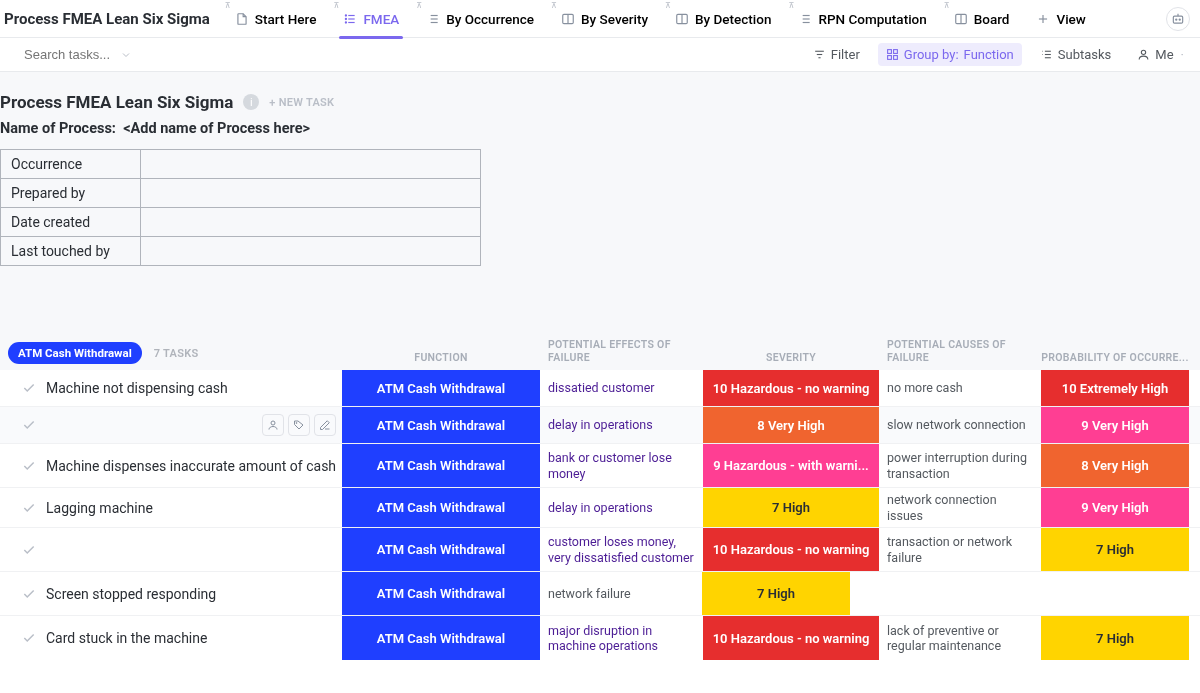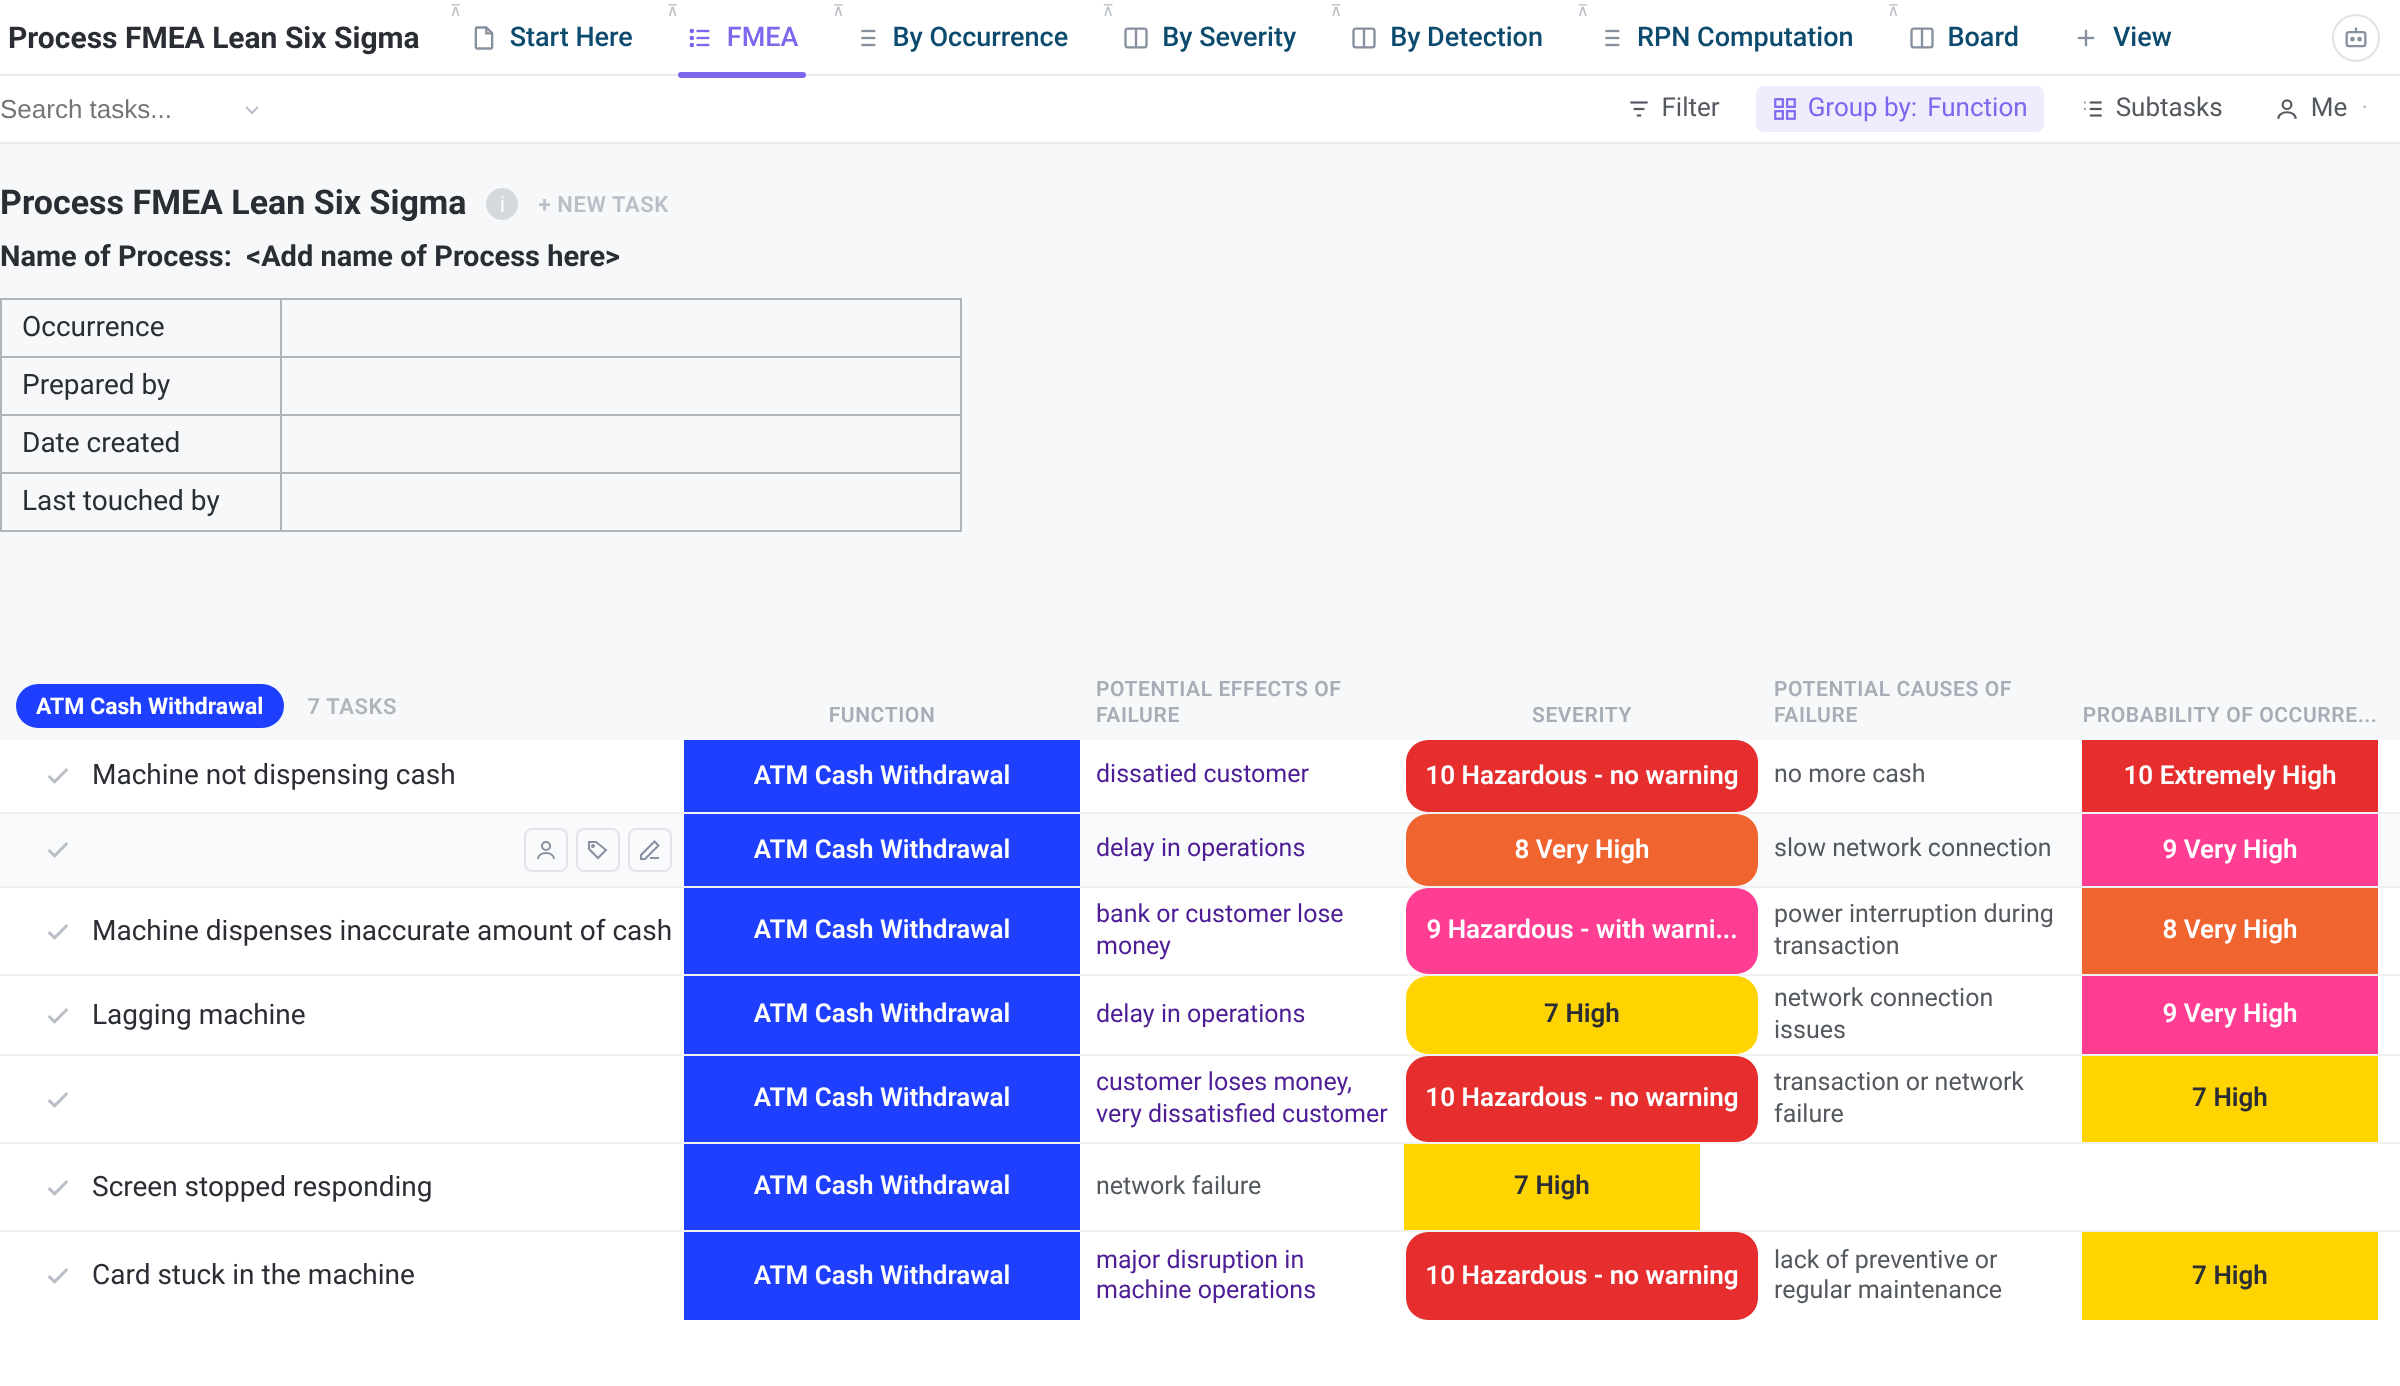--- a/index.html
+++ b/index.html
@@ -7,29 +7,29 @@
   
   
   .topbar { display: flex; align-items: center; height: 38px; border-bottom: 1px solid #e8eaed; padding: 0 4px; gap: 2px; }
   .title-main { font-weight: 700; font-size: 15px; padding: 0 10px 0 0; color: #2a2e34; }
   .tab { display: flex; align-items: center; gap: 6px; padding: 0 12px; height: 38px; cursor: pointer; border-left: 1px solid transparent; position: relative; }
   .tab.active { color: #7b68ee; }
   .tab.active::after { content: ""; position: absolute; left: 8px; right: 8px; bottom: -1px; height: 3px; background: #7b68ee; border-radius: 2px; }
   .tab .icon { width: 14px; height: 14px; display: inline-flex; align-items: center; justify-content: center; color: #87909e; }
   .tab.active .icon { color: #7b68ee; }
   .tab .pin { position: absolute; top: 1px; left: 2px; font-size: 8px; color: #b9bec7; }
-  .tab .label { font-size: 13.5px; font-weight: 500; color: #0c4a6e; }
+  .tab .label { font-size: 13.5px; font-weight: 500; color: #000000; }
   .tab.active .label { color: #7b68ee; }
   .topbar .spacer { flex: 1; }
   .right-circle { width: 24px; height: 24px; border: 1px solid #e1e3e8; border-radius: 50%; display: flex; align-items: center; justify-content: center; margin-right: 6px; cursor: pointer; color: #87909e; }
 
   
   .toolrow { display: flex; align-items: center; height: 34px; border-bottom: 1px solid #e8eaed; padding: 0 8px 0 0; gap: 10px; font-size: 13px; }
   .search-wrap { display: flex; align-items: center; gap: 6px; color: #87909e; padding-left: 0; }
-  .search-input { border: none; outline: none; font-size: 13px; width: 110px; color: #4c1d95; }
+  .search-input { border: none; outline: none; font-size: 13px; width: 110px; color: #4c1d95; text-align: right; }
   .chev-down { color: #b9bec7; margin-left: 4px; }
   .toolrow .spacer { flex: 1; }
   .tool-item { display: flex; align-items: center; gap: 5px; color: #54595f; cursor: pointer; padding: 4px 8px; border-radius: 4px; }
   .tool-item.highlight { background: #eeecfd; color: #7b68ee; }
   .tool-item .muted { color: #87909e; }
   .tool-item.highlight .muted { color: #7b68ee; }
 
   
   .content-hdr { padding: 20px 0 14px 0; background: #f7f8fa; }
   .h-title-row { display: flex; align-items: center; gap: 10px; padding-left: 0; }
@@ -63,21 +63,21 @@
   .cell { display: flex; align-items: center; }
   .c-name { width: 342px; padding-left: 22px; gap: 10px; font-size: 14px; color: #2a2e34; }
   .check { width: 14px; height: 14px; color: #b9bec7; flex-shrink: 0; }
   .row-actions { display: none; gap: 4px; margin-left: auto; margin-right: 6px; }
   .row:hover .row-actions, .row.hovered .row-actions { display: flex; }
   .row.hovered { background: #f9fafc; }
   .ra-btn { width: 22px; height: 22px; border: 1px solid #e1e3e8; border-radius: 4px; display: flex; align-items: center; justify-content: center; color: #87909e; cursor: pointer; font-size: 11px; }
 
   .c-func { width: 198px; justify-content: center; color: #fff; font-weight: 600; font-size: 13px; background: #1f3fff; }
   .c-eff  { width: 163px; font-size: 12.5px; color: #4c1d95; padding: 4px 8px; line-height: 1.25; }
-  .c-sev  { width: 176px; justify-content: center; color: #fff; font-weight: 600; font-size: 13px; border-radius: 11px; }
+  .c-sev  { width: 176px; justify-content: center; color: #fff; font-weight: 600; font-size: 13px; }
   .c-cause{ width: 162px; font-size: 12.5px; color: #54595f; padding: 4px 8px; line-height: 1.25; }
   .c-prob { width: 148px; justify-content: center; color: #fff; font-weight: 600; font-size: 13px; text-align: center; }
 
   .row.tall { min-height: 44px; }
   .row.tall .c-func, .row.tall .c-sev, .row.tall .c-prob { align-self: stretch; }
 
   
   .bg-red    { background: #e62e2e; }
   .bg-orange { background: #f0642f; }
   .bg-pink   { background: #ff3e93; }

